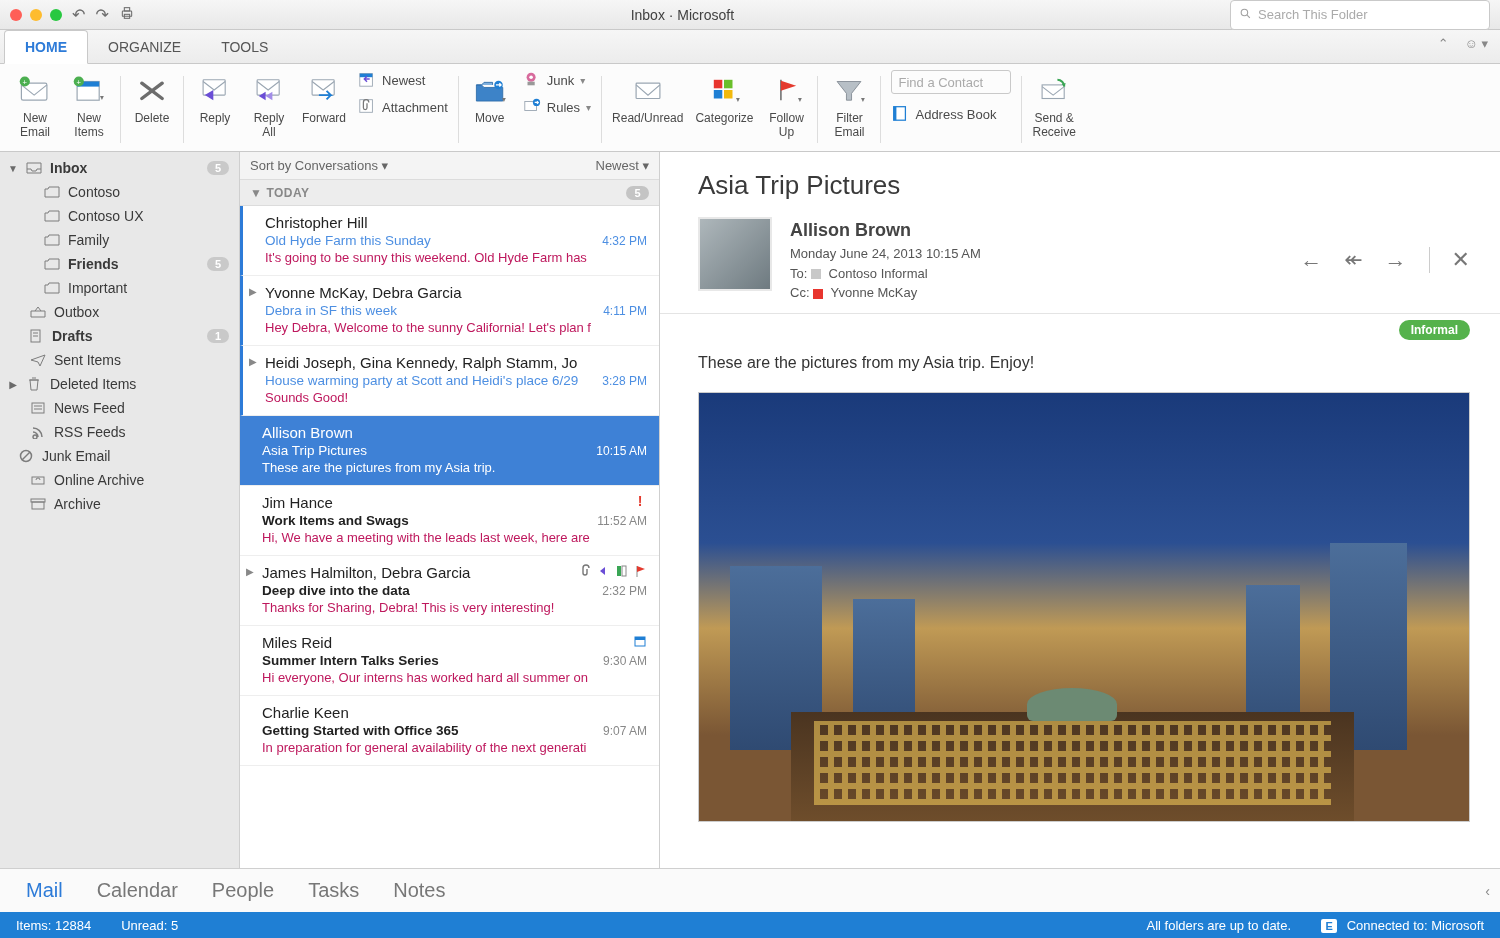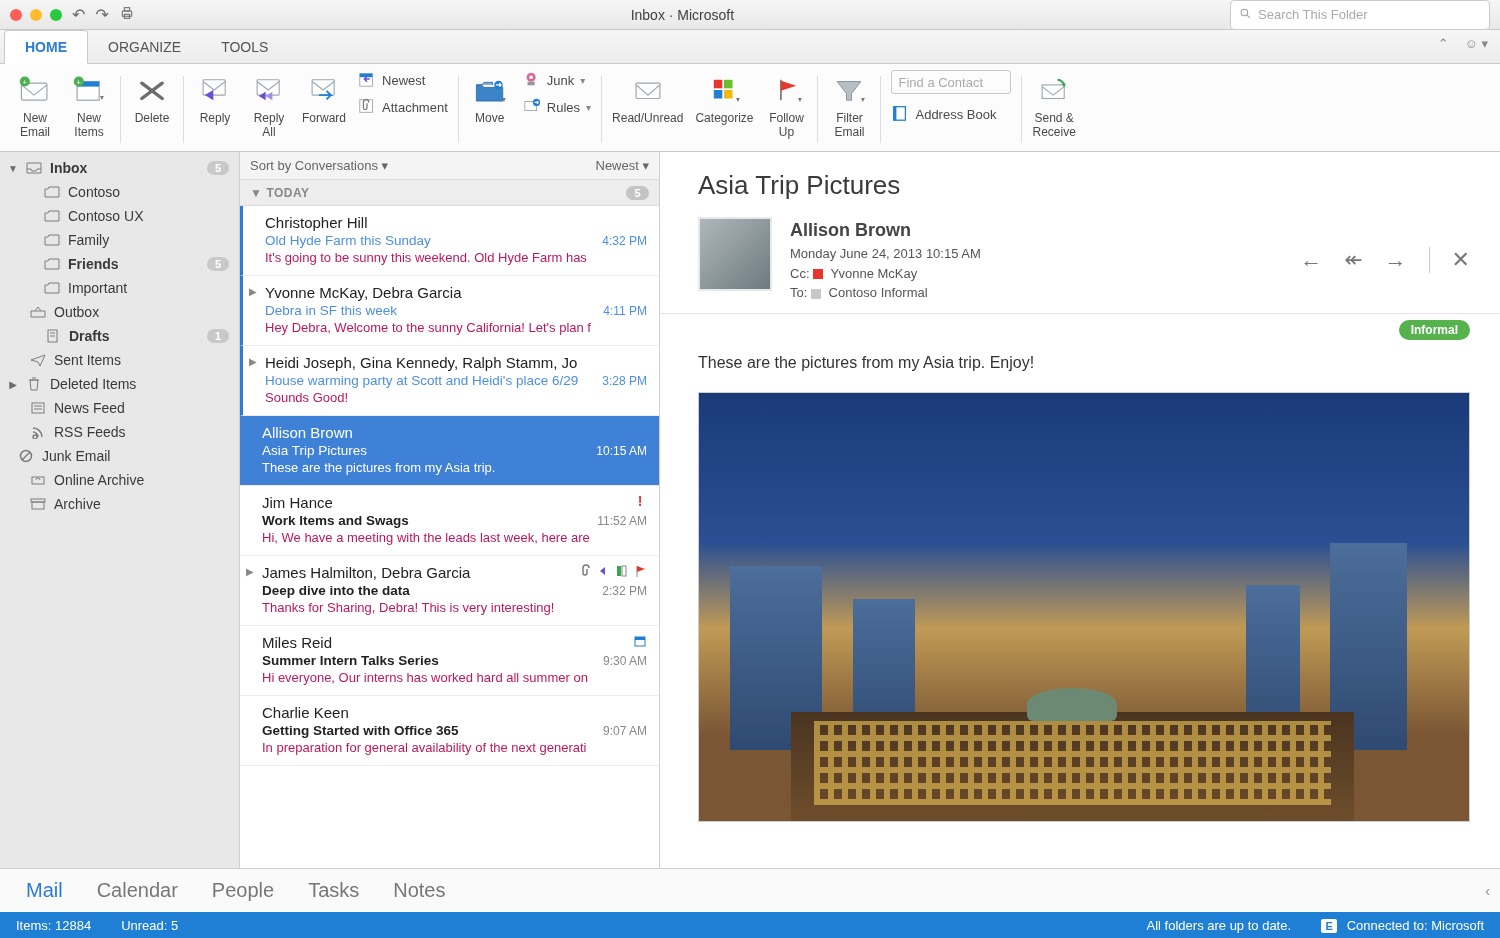--- a/index.html
+++ b/index.html
@@ -407,21 +407,21 @@
       </div>
     <div id="otherfolders">
         <div class="sb-item" style="padding-left: 30px;">
           <span class="sb-ico">
             <svg width="16" height="12" viewBox="0 0 16 12">
               <path d="M1 11h14V5H1z M5 5l3-4 3 4" fill="none" stroke="#7d7d7d"></path>
             </svg>
           </span>
           <span>Outbox</span>
         </div>
-        <div class="sb-item bold" style="padding-left: 45px;">
+        <div class="sb-item bold" style="padding-left: 28px;">
           <span class="sb-ico">
             <svg width="14" height="14" viewBox="0 0 14 14">
               <rect x="2" y="1" width="9" height="12" fill="none" stroke="#7d7d7d"></rect>
               <line x1="4" y1="4" x2="9" y2="4" stroke="#7d7d7d"></line>
               <line x1="4" y1="7" x2="9" y2="7" stroke="#7d7d7d"></line>
             </svg>
           </span>
           <span>Drafts</span>
           <span class="badge">1</span>
         </div>
@@ -583,28 +583,28 @@
   </div>
 
   <div class="reader">
     <div class="rd-title">Asia Trip Pictures</div>
     <div class="rd-head">
       <div class="avatar"></div>
       <div class="rd-meta">
         <div class="sender">Allison Brown</div>
         <div>Monday June 24, 2013 10:15 AM</div>
         <div>
+          <span>To:</span>
+          <span class="tag-square" style="background:#c8c8c8"></span>
+          <span>Contoso Informal</span>
+        </div>
+        <div>
           <span>Cc:</span>
           <span class="tag-square" style="background:#e8352e"></span>
           <span>Yvonne McKay</span>
-        </div>
-        <div>
-          <span>To:</span>
-          <span class="tag-square" style="background:#c8c8c8"></span>
-          <span>Contoso Informal</span>
         </div>
       </div>
       <div class="rd-actions">
         <span>←</span>
         <span>↞</span>
         <span>→</span>
         <span class="vline"></span>
         <span>✕</span>
       </div>
     </div>

